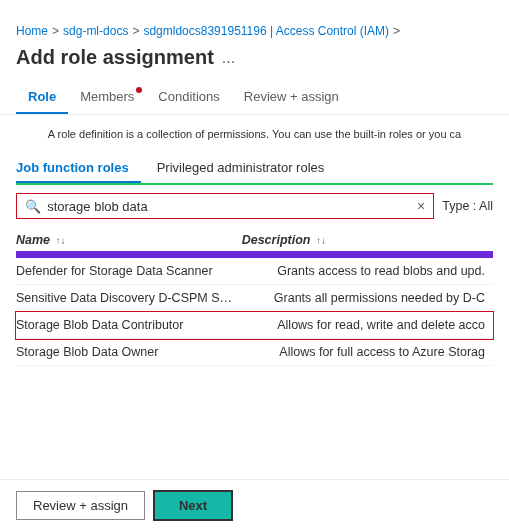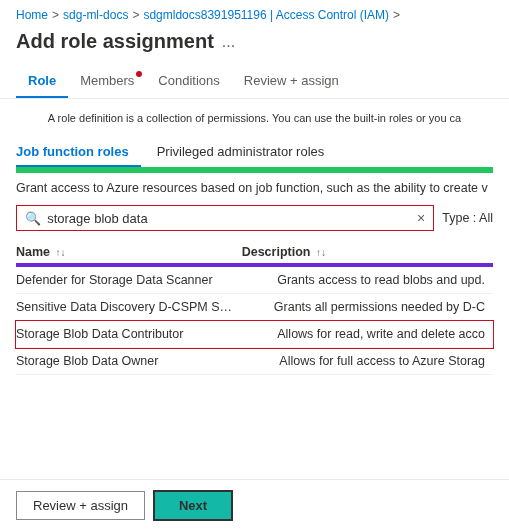--- a/index.html
+++ b/index.html
@@ -9,21 +9,21 @@
       color: #323130;
       background: #fff;
       width: 509px;
       height: 531px;
       overflow: hidden;
     }
 
     .breadcrumb {
       display: flex;
       align-items: flex-start;
-      padding: 8px 16px 4px;
+      padding: 24px 16px 4px;
       font-size: 12px;
       color: #0078d4;
       gap: 4px;
     }
     .breadcrumb span {
       color: #605e5c;
     }
     .breadcrumb a {
       color: #0078d4;
       text-decoration: none;
@@ -92,21 +92,21 @@
       white-space: nowrap;
       overflow: hidden;
       text-overflow: ellipsis;
       text-align: center;
     }
 
     .sub-tabs {
       display: flex;
       gap: 0;
       margin-bottom: 8px;
-      border-bottom: 6px solid #22c55e;
+      border-bottom: 2px solid #22c55e;
     }
     .sub-tab {
       padding: 6px 12px 6px 0;
       font-size: 13px;
       color: #323130;
       cursor: pointer;
       border-bottom: 2px solid transparent;
       margin-right: 16px;
     }
     .sub-tab.active {
@@ -164,22 +164,23 @@
 
     .table {
       width: 100%;
       border-collapse: collapse;
     }
     .table thead tr th {
       text-align: left;
       font-size: 12.5px;
       font-weight: 600;
       padding: 4px 8px 4px 0;
-      border-bottom: 4px solid #6d28d9;
-      color: #323130;
+      border-bottom: 7px solid #6d28d9;
+      color: #323130;
+      font-style: italic;
     }
     .table thead tr th .sort-arrows {
       font-size: 10px;
       color: #605e5c;
       margin-left: 2px;
     }
     .table tbody tr td {
       padding: 6px 8px 6px 0;
       font-size: 12.5px;
       color: #323130;
@@ -269,21 +270,20 @@
 
   <div class="sub-tabs">
     <div class="sub-tab active">
       <span>Job function roles</span>
     </div>
     <div class="sub-tab">
       <span>Privileged administrator roles</span>
     </div>
   </div>
 
-  <div class="sub-description">Grant access to Azure resources based on job function, such as the ability to create v</div>
 
   <div class="search-row">
     <div class="search-box">
       <span class="search-icon-unicode">🔍</span>
       <input class="search-input" type="text" value="storage blob data" style="">
       <span class="search-clear">×</span>
     </div>
     <span class="type-filter">Type : All</span>
   </div>
 

